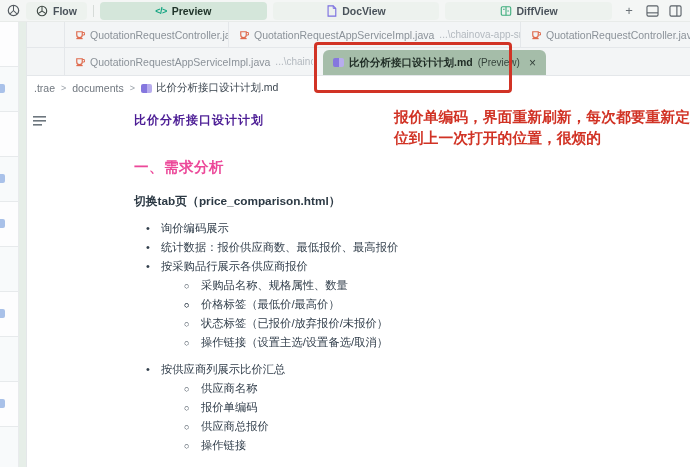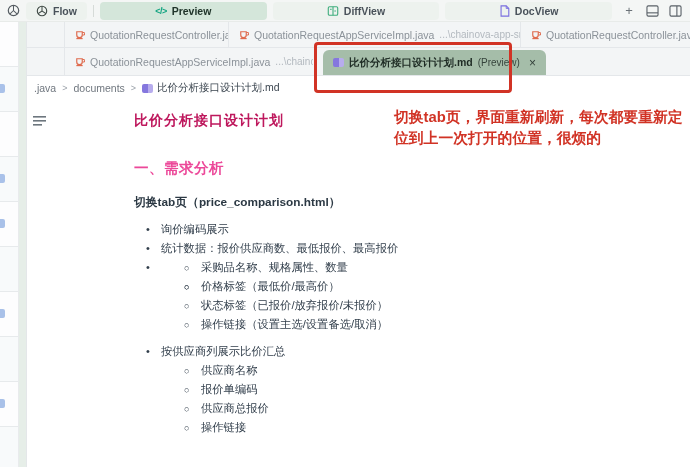--- a/index.html
+++ b/index.html
@@ -56,21 +56,21 @@
   .breadcrumb { height:24px; display:flex; align-items:center; gap:6px;
     padding-left:7px; font-size:10.5px; color:#70777f; background:#fff; }
   .breadcrumb .bsep { color:#9aa1a9; font-size:9px; }
   .breadcrumb .bitem { cursor:pointer; }
   .breadcrumb .bfile { color:#3c4650; display:flex; align-items:center; gap:4px; cursor:pointer; }
 
   
   .content { position:relative; height:367px; }
   .hamburger { position:absolute; left:6px; top:16px; cursor:pointer; display:flex; }
   .doc { position:absolute; left:107px; top:12px; width:345px; color:#2c3944; }
-  .doc h1 { font-size:14px; font-weight:700; color:#be185d; letter-spacing:1px; }
+  .doc h1 { font-size:12px; font-weight:700; color:#4c1d95; letter-spacing:1px; }
   .doc h2 { font-size:14.5px; font-weight:700; margin-top:29px; color:#ec4899; letter-spacing:0.5px; }
   .doc .lead { font-size:11.8px; font-weight:700; margin-top:17px; color:#2c3944; }
   .doc ul { list-style:none; margin-top:9px; }
   .doc li { position:relative; line-height:19px; font-size:11.3px; color:#303d4a; padding-left:27px; }
   .doc li.gap { margin-top:8px; }
   .doc li .mark { position:absolute; left:12px; top:0; font-size:11px; color:#303d4a; }
   .doc ul.sub { margin-top:0; }
   .doc ul.sub li { padding-left:67px; }
   .doc ul.sub li .mark { left:50px; font-size:9px; top:1px; }
 
@@ -107,37 +107,37 @@
         </div>
         <span class="vsep"></span>
         <div class="chip wide active">
           <span class="cicon">
             <span style="color:#0fa37f;font-weight:700;font-size:9px;letter-spacing:-0.5px">&lt;/&gt;</span>
           </span>
           <span>Preview</span>
         </div>
         <div class="chip wide">
           <span class="cicon">
+            <svg width="11" height="12" viewBox="0 0 12 14">
+              <path d="M2 1h6l3 3v9H2z" fill="none" stroke="#7a6fe0" stroke-width="1.3"></path>
+              <path d="M8 1v3h3" fill="none" stroke="#7a6fe0" stroke-width="1.1"></path>
+            </svg>
+          </span>
+          <span>DocView</span>
+        </div>
+        <div class="chip wide">
+          <span class="cicon">
             <svg width="12" height="12" viewBox="0 0 14 14">
               <rect x="1.5" y="2" width="11" height="10" rx="1.5" fill="none" stroke="#3fae7e" stroke-width="1.3"></rect>
               <line x1="7" y1="2" x2="7" y2="12" stroke="#3fae7e" stroke-width="1.3"></line>
               <line x1="3.5" y1="5" x2="5.5" y2="5" stroke="#3fae7e" stroke-width="1.1"></line>
               <line x1="8.5" y1="7" x2="10.5" y2="7" stroke="#3fae7e" stroke-width="1.1"></line>
             </svg>
           </span>
           <span>DiffView</span>
-        </div>
-        <div class="chip wide">
-          <span class="cicon">
-            <svg width="11" height="12" viewBox="0 0 12 14">
-              <path d="M2 1h6l3 3v9H2z" fill="none" stroke="#7a6fe0" stroke-width="1.3"></path>
-              <path d="M8 1v3h3" fill="none" stroke="#7a6fe0" stroke-width="1.1"></path>
-            </svg>
-          </span>
-          <span>DocView</span>
         </div>
       </div>
     <div class="plusbtn">+</div>
     <div class="winicons">
       <span>
         <svg width="13" height="12" viewBox="0 0 14 13">
             <rect x="1" y="1" width="12" height="11" rx="1.5" fill="none" stroke="#596067" stroke-width="1.2"></rect>
             <line x1="1" y1="8.5" x2="13" y2="8.5" stroke="#596067" stroke-width="1.2"></line>
           </svg>
       </span>
@@ -226,21 +226,21 @@
         </div>
       <div class="activetab" style="background: rgb(165, 189, 169);">
         <span class="mdicon"></span>
         <span>比价分析接口设计计划.md</span>
         <span class="suffix">(Preview)</span>
         <span class="close">×</span>
       </div>
     </div>
 
     <div class="breadcrumb">
-        <span class="bitem">.java</span>
+        <span class="bitem">.trae</span>
         <span class="bsep">&gt;</span>
         <span class="bitem">documents</span>
         <span class="bsep">&gt;</span>
         <span class="bfile">
           <span class="mdicon"></span>
           <span>比价分析接口设计计划.md</span>
         </span>
       </div>
 
     <div class="content">
@@ -251,37 +251,37 @@
             <rect x="0" y="8" width="9" height="1.6" fill="#6d767e"></rect>
           </svg>
       </span>
       <article class="doc">
         <h1>比价分析接口设计计划</h1>
         <h2>一、需求分析</h2>
         <p class="lead">切换tab页（price_comparison.html）</p>
         <ul>
             <li><span class="mark">•</span><span>询价编码展示</span></li>
             <li><span class="mark">•</span><span>统计数据：报价供应商数、最低报价、最高报价</span></li>
-            <li><span class="mark">•</span></li>
+            <li><span class="mark">•</span><span>按采购品行展示各供应商报价</span></li>
             <ul class="sub">
               <li><span class="mark">○</span><span>采购品名称、规格属性、数量</span></li>
               <li><span class="mark">○</span></li>
               <li><span class="mark">○</span><span>价格标签（最低价/最高价）</span></li>
               <li><span class="mark">○</span><span>状态标签（已报价/放弃报价/未报价）</span></li>
               <li><span class="mark">○</span><span>操作链接（设置主选/设置备选/取消）</span></li>
             </ul>
             <li class="gap"><span class="mark">•</span><span>按供应商列展示比价汇总</span></li>
             <ul class="sub">
               <li><span class="mark">○</span><span>供应商名称</span></li>
               <li><span class="mark">○</span><span>报价单编码</span></li>
               <li><span class="mark">○</span><span>供应商总报价</span></li>
               <li><span class="mark">○</span><span>操作链接</span></li>
             </ul>
           </ul>
       </article>
     </div>
 
   </main>
 
-  <div class="annotation" style="color: rgb(209, 51, 37);">切换tab页，界面重新刷新，每次都要重新定位到上一次打开的位置，很烦的</div>
+  <div class="annotation" style="color: rgb(209, 51, 37);">报价单编码，界面重新刷新，每次都要重新定位到上一次打开的位置，很烦的</div>
   <div class="redbox" style="border-color: rgb(209, 51, 37);"></div>
 
 </div>
 
 </body></html>

